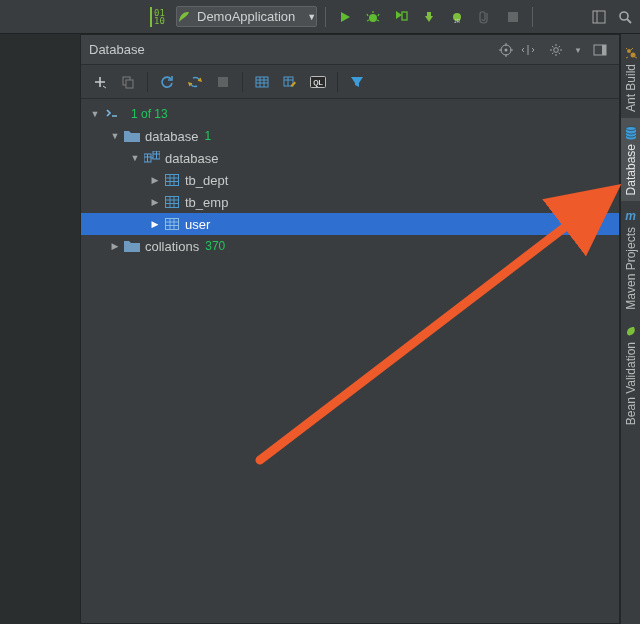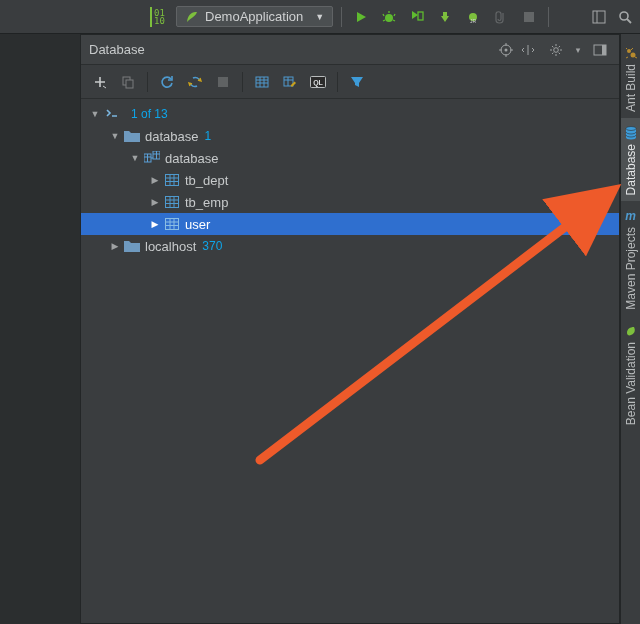--- a/index.html
+++ b/index.html
@@ -19,21 +19,21 @@
     background: #3a3d3f;
     display: flex; align-items: center;
     padding-left: 150px;
     gap: 6px;
     border-bottom: 1px solid #1f2223;
   }
   .cfg-selector {
     display: flex; align-items: center; gap: 6px;
     background: #4b4f51;
     border: 1px solid #606365;
-    padding: 2px 8px;
+    padding: 2px 0;
     border-radius: 2px;
   }
   .cfg-selector .swoosh { color: #7dbf3d; font-size: 13px; }
   .cfg-name { color: #cfd1d2; }
   .tri { color: #cfd1d2; font-size: 9px; margin-left: 6px; }
   .tb-icon {
     width: 22px; height: 22px;
     display: flex; align-items: center; justify-content: center;
     font-size: 14px;
     color: #9b9e9f;
@@ -110,21 +110,21 @@
   .arrow {
     width: 12px; height: 12px; margin-right: 2px;
     display: flex; align-items: center; justify-content: center;
     color: #9fa2a3; font-size: 9px;
   }
   .node-icon {
     width: 18px; height: 14px; margin-right: 4px;
     display: flex; align-items: center; justify-content: center;
   }
   .node-label { color: #c7cacb; }
-  .node-meta  { color: #0ea5e9; margin-left: 6px; font-size: 12px; }
+  .node-meta  { color: #22c55e; margin-left: 6px; font-size: 12px; }
   .selected .node-label, .selected .node-meta, .selected .arrow { color: #fff; }
 
   
   .ind0 { padding-left: 8px; }
   .ind1 { padding-left: 28px; }
   .ind2 { padding-left: 48px; }
   .ind3 { padding-left: 68px; }
 
   
   .ic-dsn   { color: #7bb7e0; }
@@ -410,21 +410,21 @@
       <span class="node-label">user</span>
     </div>
 
     <div class="tree-row ind1">
       <span class="arrow">▶</span>
       <span class="node-icon ic-folder">
         <svg width="16" height="12" viewBox="0 0 16 12">
             <path d="M0 1h5l2 2h9v9H0z" fill="#6f9abf"></path>
           </svg>
       </span>
-      <span class="node-label">localhost</span>
+      <span class="node-label">collations</span>
       <span class="node-meta">370</span>
     </div>
   </div>
 </div>
 
 <div class="right-rail">
   <div class="rail-tab">
     <span class="rail-ico">
       <svg width="12" height="12" viewBox="0 0 12 12">
           <circle cx="4" cy="4" r="2" fill="#b88b2d"></circle>

